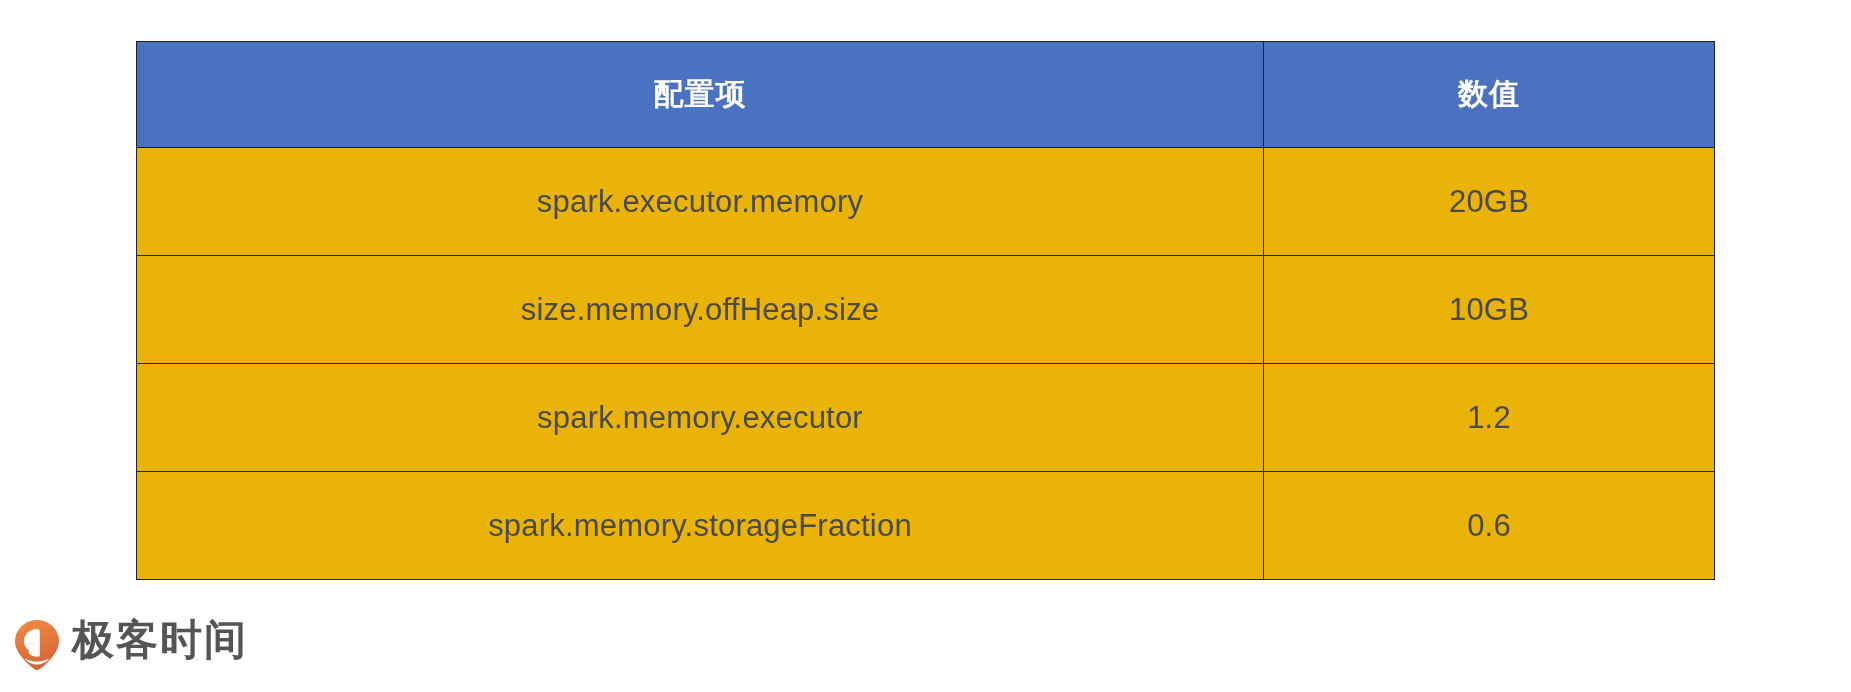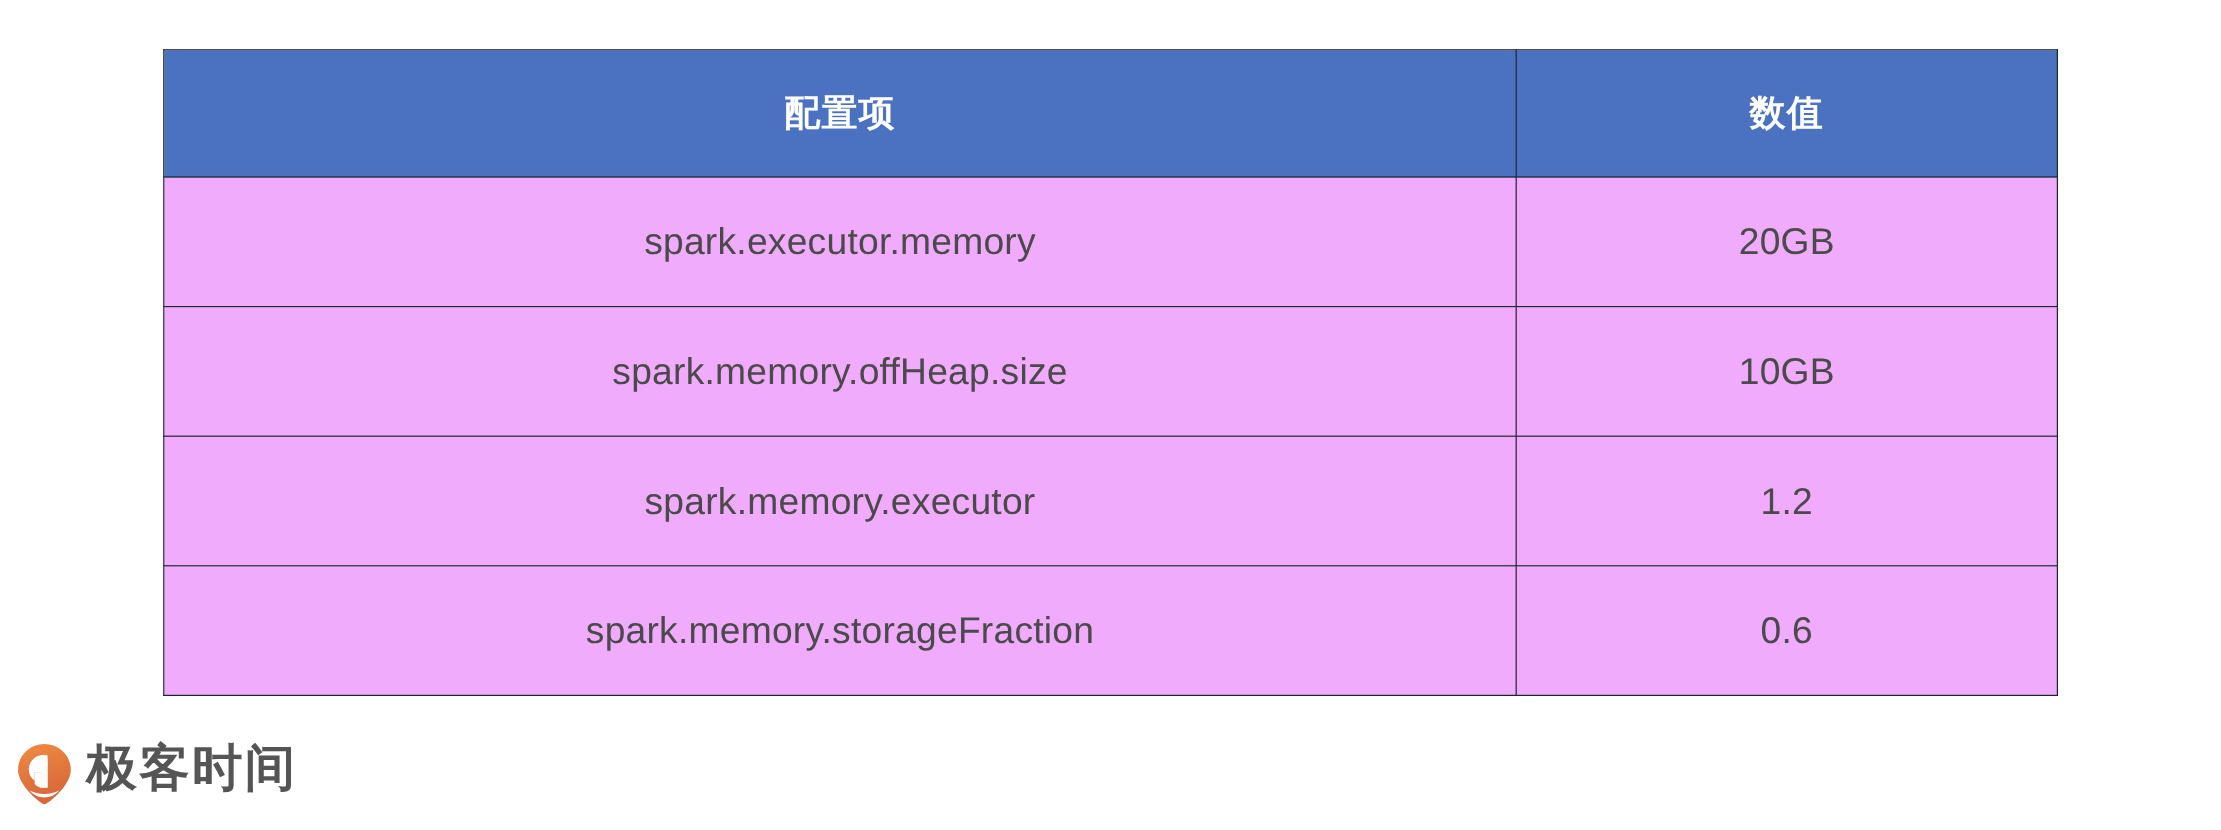--- a/index.html
+++ b/index.html
@@ -45,21 +45,21 @@
     background: #4a72c0;
     color: #ffffff;
     font-size: 30px;
     font-weight: bold;
     height: 105px;
     letter-spacing: 1px;
     margin-top: 48px;
   }
 
   .config-table tbody td {
-    background: #f0abfc;
+    background: #eab308;
     color: #4a4a4a;
     font-size: 31px;
     font-weight: normal;
     height: 107px;
     letter-spacing: 0.2px;
   }
 
   .col-key   { width: 1127px; }
   .col-value { width: 451px; }
 
@@ -100,21 +100,21 @@
         <th>配置项</th>
         <th>数值</th>
       </tr>
     </thead>
     <tbody>
       <tr>
         <td>spark.executor.memory</td>
         <td>20GB</td>
       </tr>
       <tr>
-        <td>spark.memory.offHeap.size</td>
+        <td>size.memory.offHeap.size</td>
         <td>10GB</td>
       </tr>
       <tr>
         <td>spark.memory.executor</td>
         <td>1.2</td>
       </tr>
       <tr>
         <td>spark.memory.storageFraction</td>
         <td>0.6</td>
       </tr>

